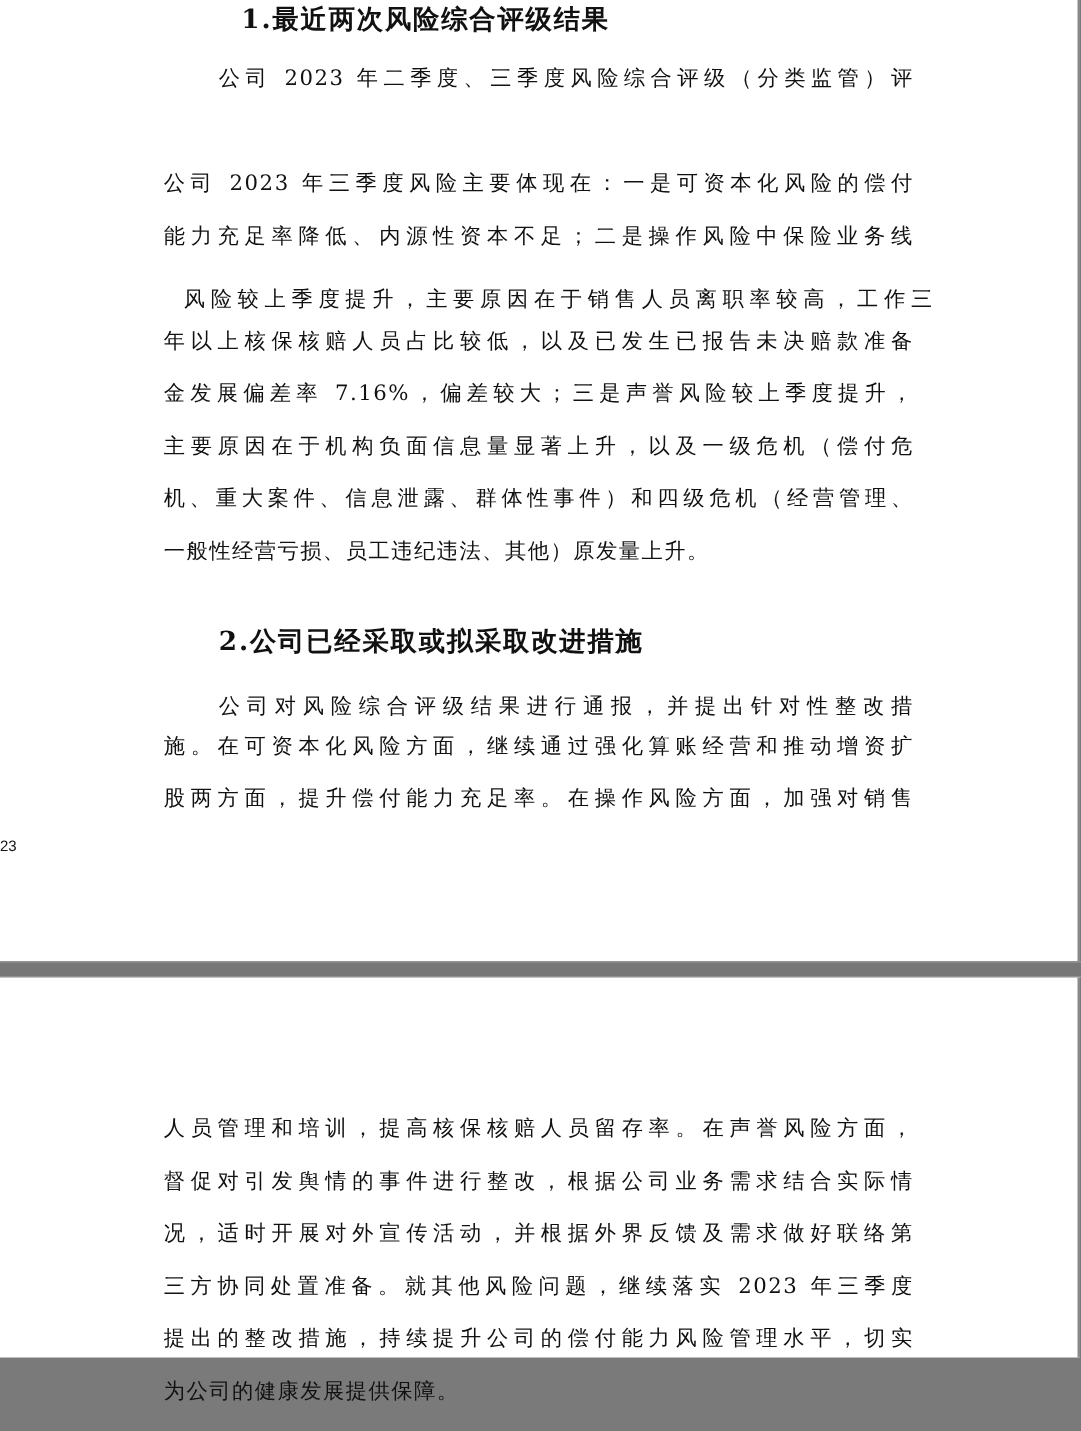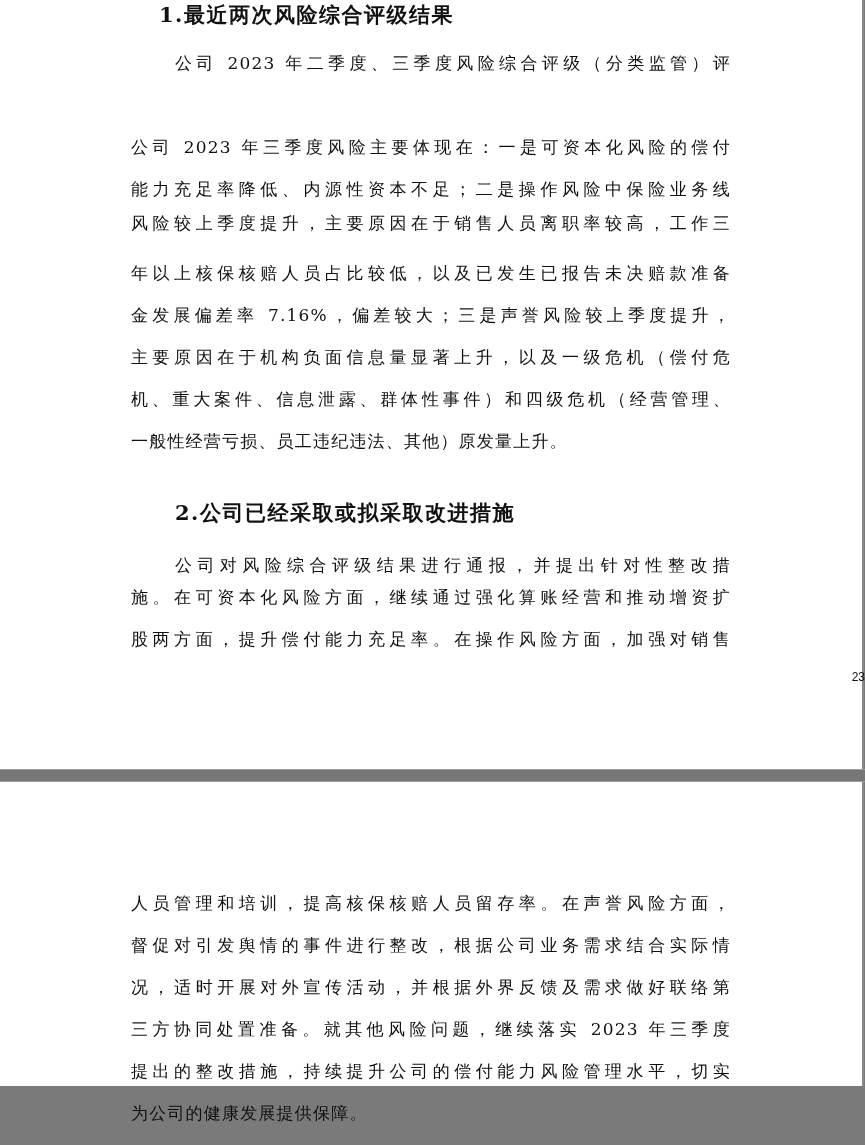--- a/index.html
+++ b/index.html
@@ -8,33 +8,33 @@
   .page { position:absolute; left:0; width:862px; background:#fff; border-right:2px solid #8a8a8a; }
   #page1 { top:0; height:769px; }
   #page2 { top:782px; height:304px; }
   .divider { position:absolute; left:0; top:769px; width:865px; height:13px; background:#777; 
              border-top:1px solid #9a9a9a; border-bottom:1px solid #9a9a9a; box-sizing:border-box; }
   .line { position:absolute; left:131px; width:600px; font-size:17px; line-height:30px; white-space:nowrap;
           letter-spacing:1.2px; text-align:justify; text-align-last:justify; }
   .line.last { text-align-last:left; }
   .indent { left:175px; width:556px; }
   .heading { position:absolute; font-size:21px; font-weight:bold; letter-spacing:1.5px; white-space:nowrap; line-height:30px; }
-  .pagenum { position:absolute; left:0; width:865px; text-align:right; font-family:"Liberation Sans","DejaVu Sans",sans-serif;
+  .pagenum { position:absolute; left:0; width:865px; text-align:left; font-family:"Liberation Sans","DejaVu Sans",sans-serif;
              font-size:12px; top:670px; }
 </style>
 </head>
 <body>
 
 <div id="page1" class="page">
-  <div class="heading" style="left:159px; top:0px;">1.最近两次风险综合评级结果</div>
+  <div class="heading" style="left:193px; top:0px;">1.最近两次风险综合评级结果</div>
 
   <div class="line indent" style="top:48px;">公司 2023 年二季度、三季度风险综合评级（分类监管）评</div>
   <div class="line" style="top:132px;">公司 2023 年三季度风险主要体现在：一是可资本化风险的偿付</div>
   <div class="line" style="top:174px;">能力充足率降低、内源性资本不足；二是操作风险中保险业务线</div>
-  <div class="line" style="top:208px;">风险较上季度提升，主要原因在于销售人员离职率较高，工作三</div>
+  <div class="line" style="top:225px;margin-left:16px;">风险较上季度提升，主要原因在于销售人员离职率较高，工作三</div>
   <div class="line" style="top:258px;">年以上核保核赔人员占比较低，以及已发生已报告未决赔款准备</div>
   <div class="line" style="top:300px;">金发展偏差率 7.16%，偏差较大；三是声誉风险较上季度提升，</div>
   <div class="line" style="top:342px;">主要原因在于机构负面信息量显著上升，以及一级危机（偿付危</div>
   <div class="line" style="top:384px;">机、重大案件、信息泄露、群体性事件）和四级危机（经营管理、</div>
   <div class="line last" style="top:426px;">一般性经营亏损、员工违纪违法、其他）原发量上升。</div>
 
   <div class="heading" style="left:175px; top:486px;margin-top:12px;">2.公司已经采取或拟采取改进措施</div>
 
   <div class="line indent" style="top:540px;margin-top:10px;">公司对风险综合评级结果进行通报，并提出针对性整改措</div>
   <div class="line" style="top:582px;">施。在可资本化风险方面，继续通过强化算账经营和推动增资扩</div>

